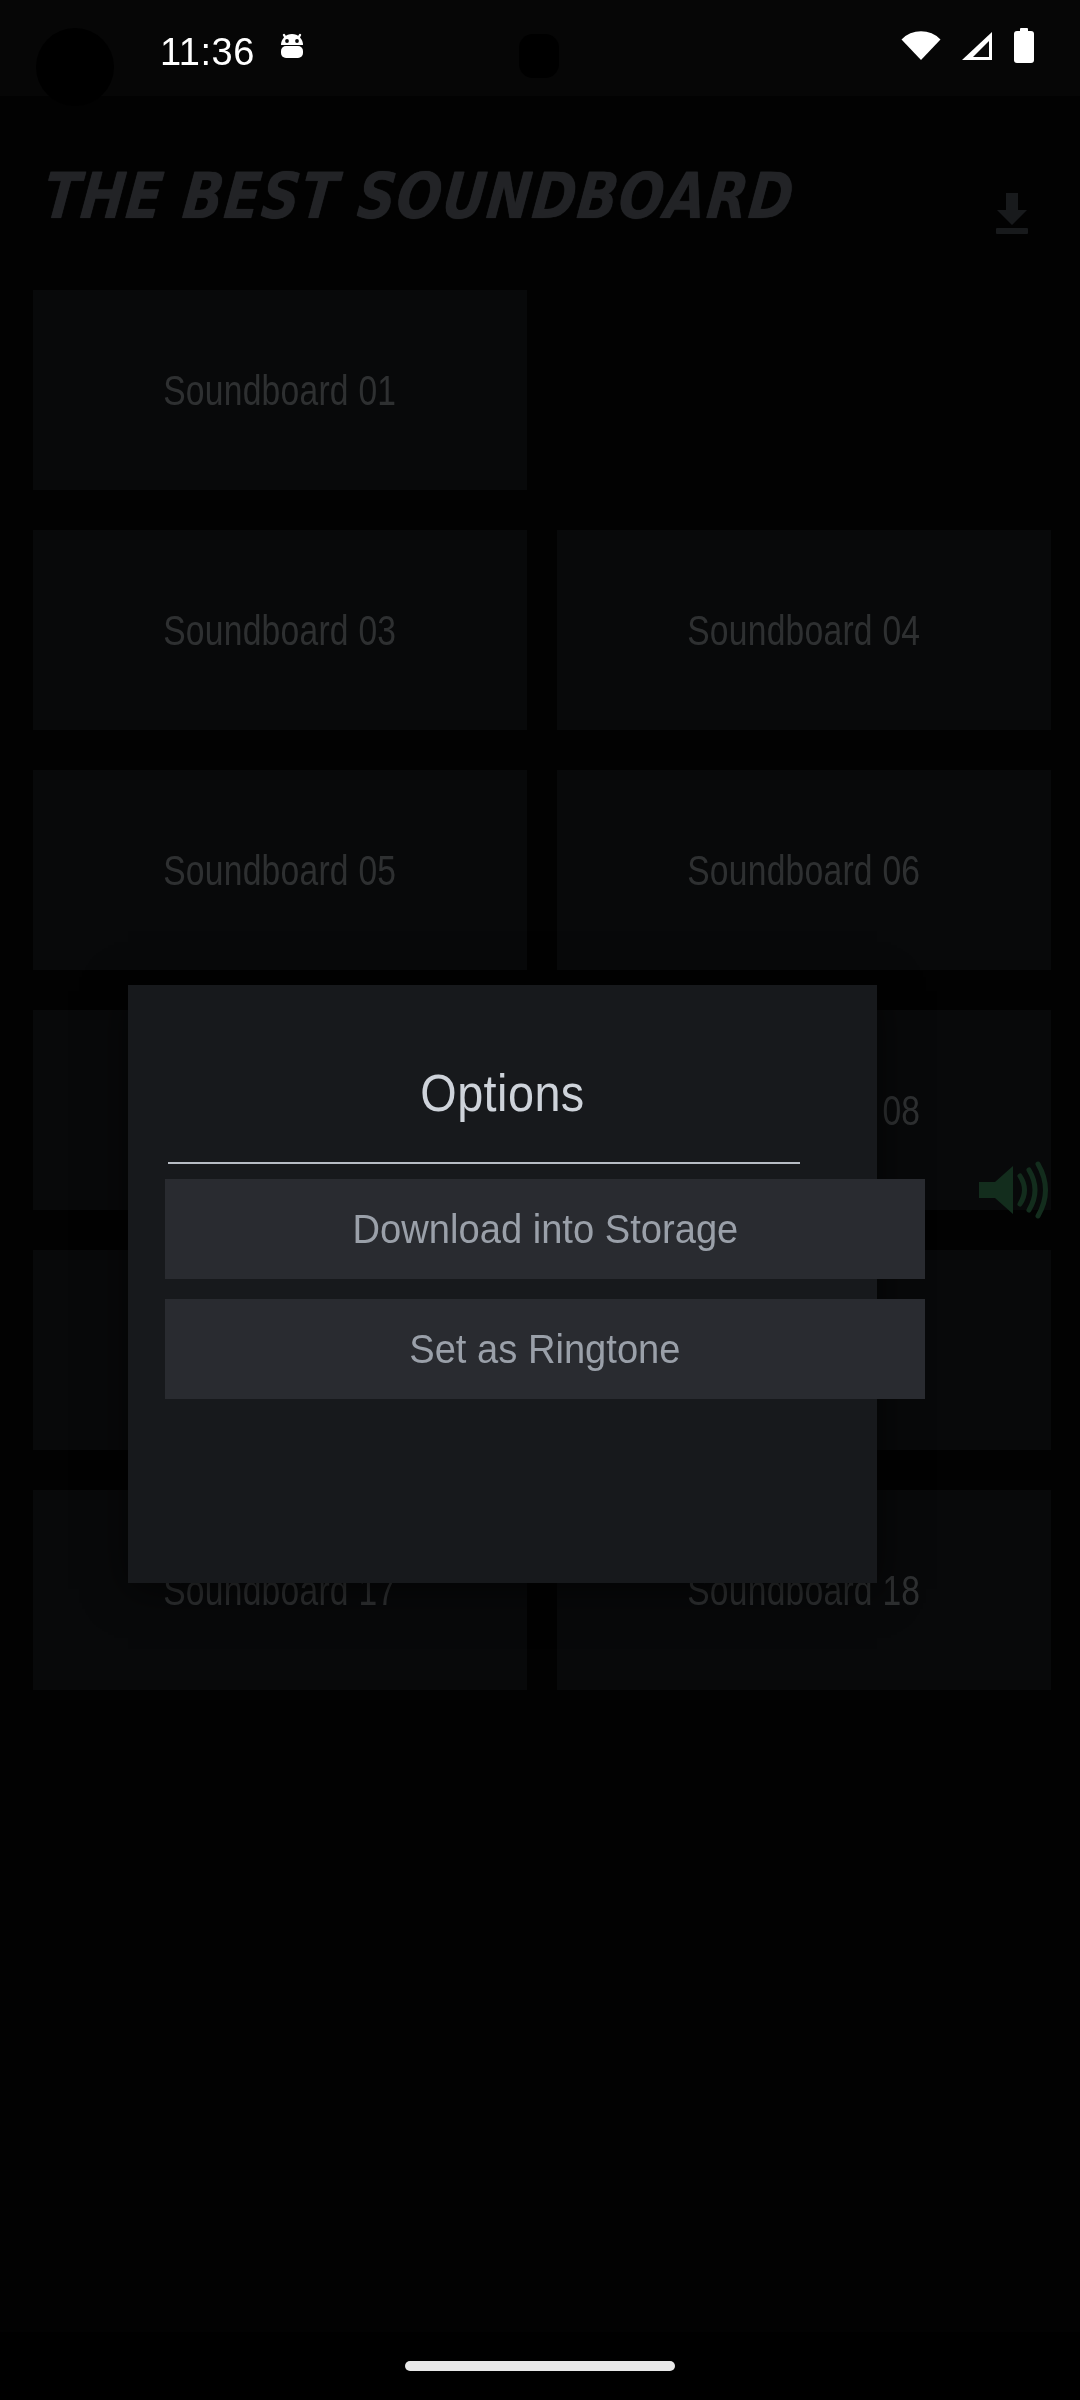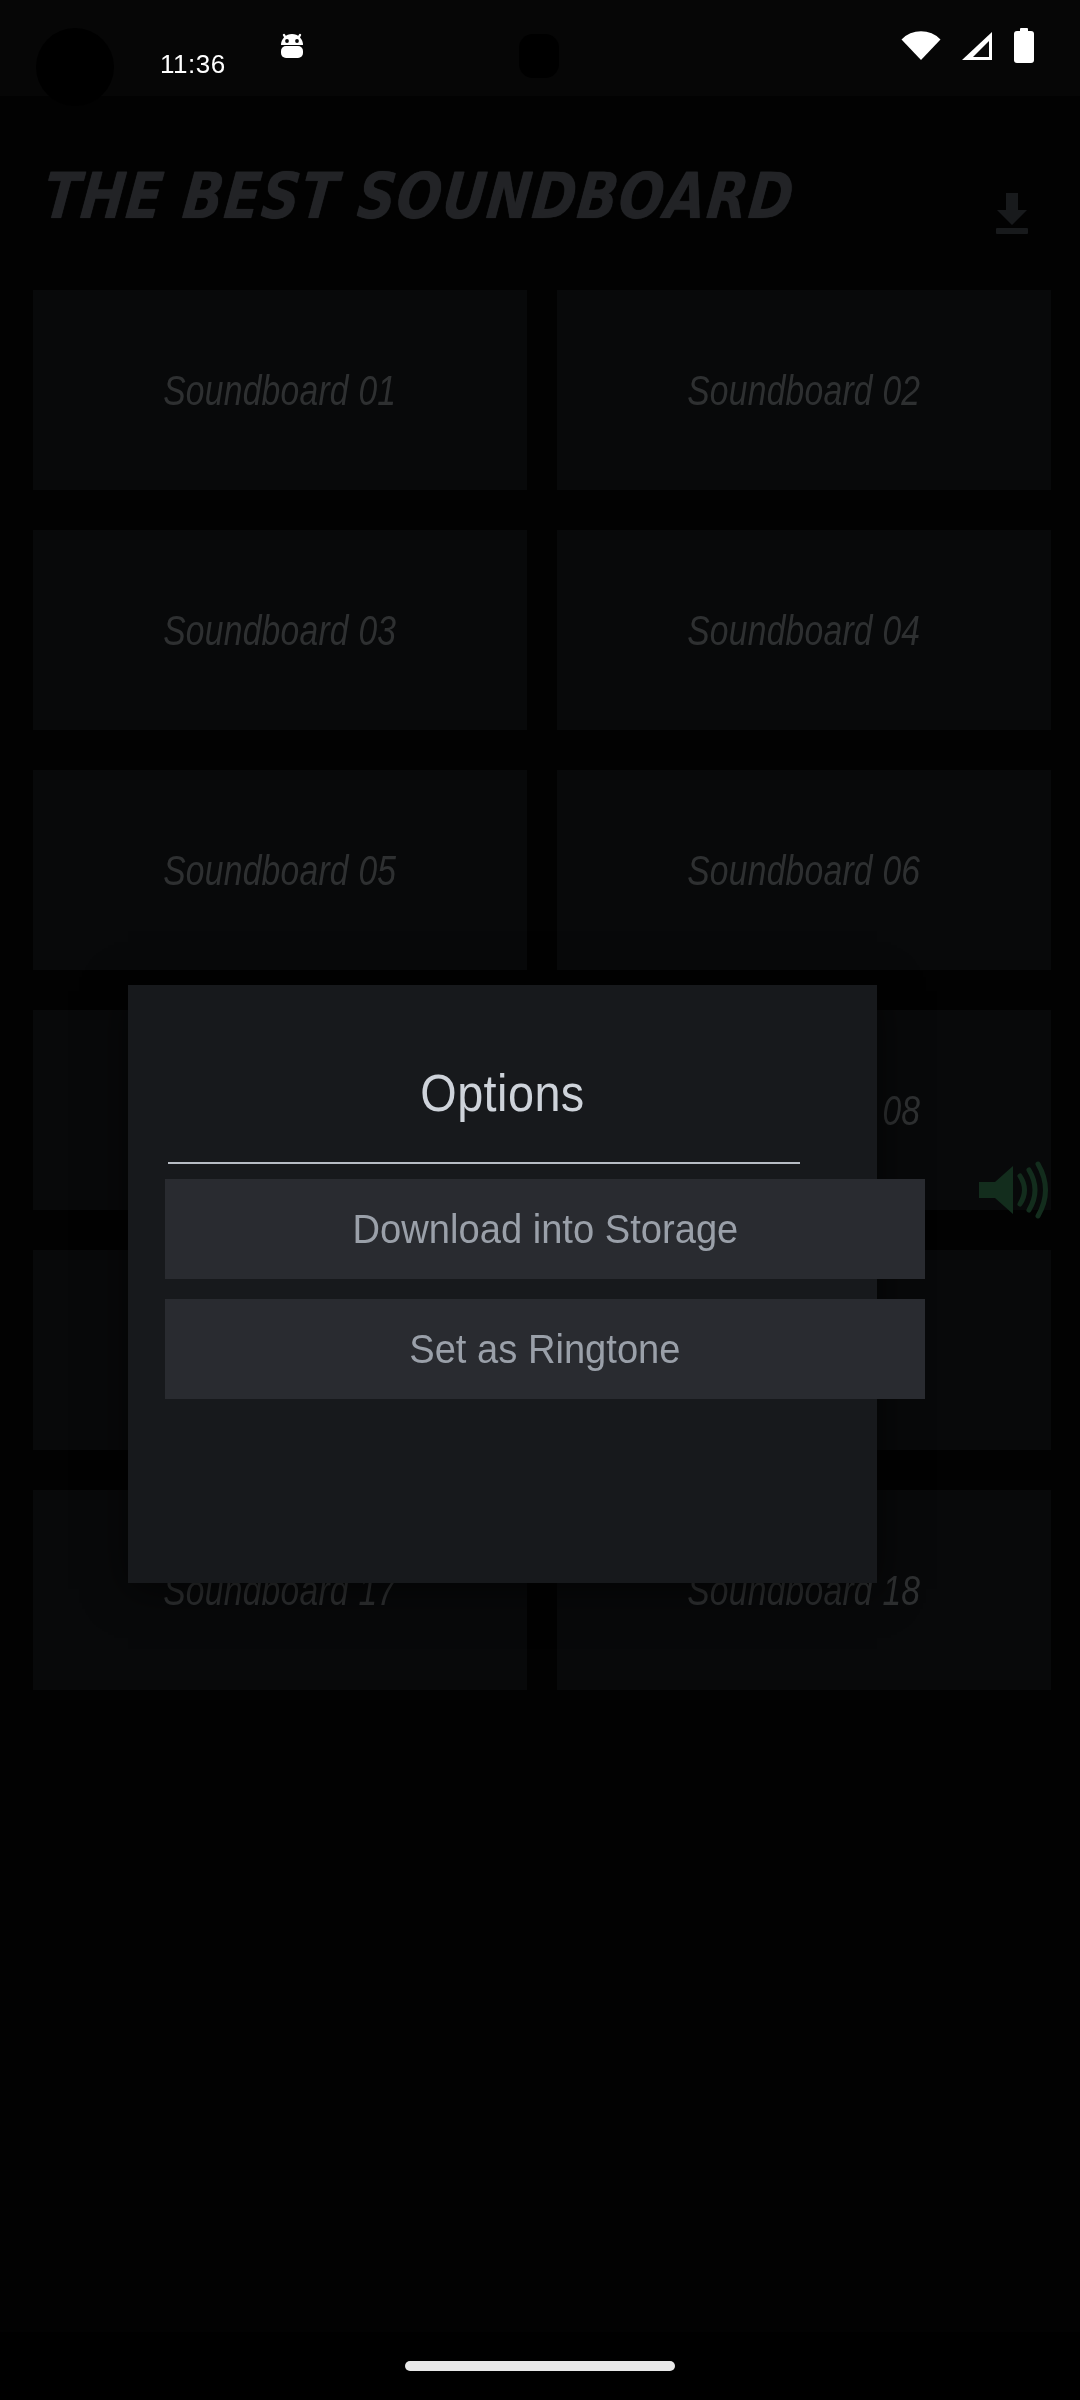--- a/index.html
+++ b/index.html
@@ -23,23 +23,23 @@
     background:#060606;
     display:flex; align-items:center;
     z-index:5;
   }
   .cam-cutout {
     position:absolute; left:36px; top:28px;
     width:78px; height:78px; border-radius:50%;
     background:#000;
   }
   .status-time {
-    position:absolute; left:160px; top:16px;
+    position:absolute; left:160px; top:4px;
     height:96px; display:flex; align-items:center;
-    color:#ffffff; font-size:26px; letter-spacing:0.5px;
+    color:#ffffff; font-size:38px; letter-spacing:0.5px;
   }
   .status-droid {
     position:absolute; left:275px; top:0;
     height:96px; display:flex; align-items:center;
   }
   .status-right {
     position:absolute; right:44px; top:0;
     height:96px; display:flex; align-items:center; gap:16px;
   }
   .punch-hole {
@@ -84,21 +84,21 @@
     position:relative;
     height:240px;
     width:1080px;
     margin-bottom:0;
   }
   .tile {
     position:absolute;
     top:0;
     width:494px; height:200px;
     background:#141618;
-    display:flex; align-items:center; justify-content:center;font-style:italic;
+    display:flex; align-items:center; justify-content:center;
   }
   .tile.left  { left:33px; }
   .tile.right { left:557px; background:#131618; }
   .tile-label {
     color:#6e7276;
     font-size:40px;
     font-family:"Liberation Sans", sans-serif;
     transform:scaleX(0.84) scaleY(1.08);
     white-space:nowrap;
     letter-spacing:0.3px;
@@ -177,23 +177,20 @@
 </head>
 <body>
 
 <div id="screen">
 
   <div id="grid">
 
     <div class="grid-row">
       <div class="tile left">
         <span class="tile-label">Soundboard 01</span>
-      </div>
-      <div class="tile right">
-        <span class="tile-label">Soundboard 02</span>
       </div>
     </div>
 
     <div class="grid-row">
       <div class="tile left">
         <span class="tile-label">Soundboard 03</span>
       </div>
       <div class="tile right">
         <span class="tile-label">Soundboard 04</span>
       </div>

